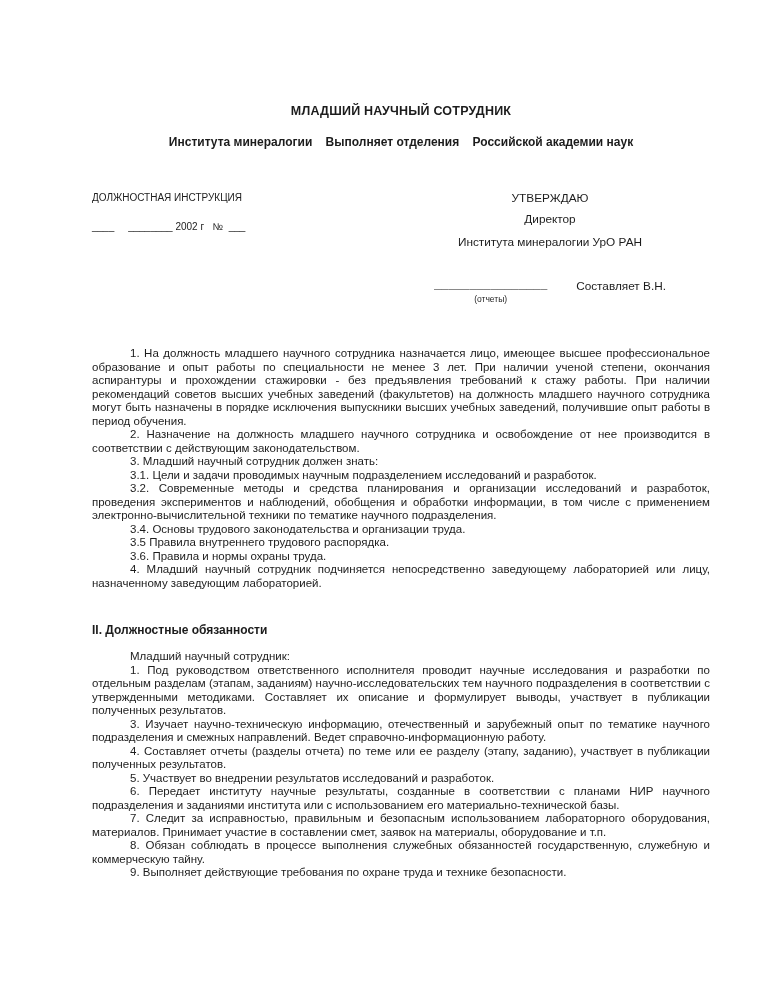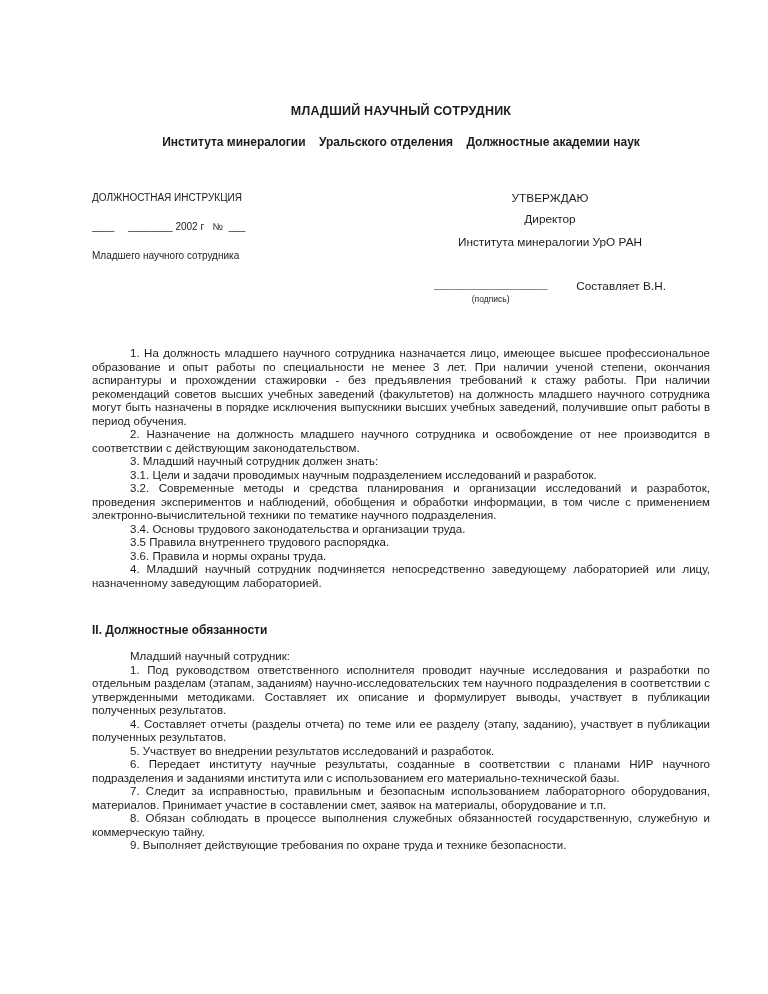--- a/index.html
+++ b/index.html
@@ -93,36 +93,35 @@
     text-align: justify;
     text-indent: 38px;
   }
 </style>
 </head>
 <body>
 
 <div class="doc">
 
   <h1 class="title">МЛАДШИЙ НАУЧНЫЙ СОТРУДНИК</h1>
-  <h2 class="subtitle">Института минералогии    Уральского отделения    Должностные академии наук</h2>
+  <h2 class="subtitle">Института минералогии    Выполняет отделения    Российской академии наук</h2>
 
   <div class="header-row">
     <div class="header-left">
       <div class="hl-line">ДОЛЖНОСТНАЯ ИНСТРУКЦИЯ</div>
       <div class="hl-line">____     ________ 2002 г   №  ___</div>
-      <div class="hl-line">Младшего научного сотрудника</div>
     </div>
     <div class="header-right">
       <div class="approve">УТВЕРЖДАЮ</div>
       <div class="role">Директор</div>
       <div class="org">Института минералогии УрО РАН</div>
       <div class="signature">
         <span class="sig-col">
           <span class="sig-line">________________</span>
-          <span class="sig-caption">(подпись)</span>
+          <span class="sig-caption">(отчеты)</span>
         </span>
         <span class="sig-name">Составляет В.Н.</span>
       </div>
     </div>
   </div>
 
   <section>
     <div class="body-text">
       <p>1. На должность младшего научного сотрудника назначается лицо, имеющее высшее профессиональное образование и опыт работы по специальности не менее 3 лет. При наличии ученой степени, окончания аспирантуры и прохождении стажировки - без предъявления требований к стажу работы. При наличии рекомендаций советов высших учебных заведений (факультетов) на должность младшего научного сотрудника могут быть назначены в порядке исключения выпускники высших учебных заведений, получившие опыт работы в период обучения.</p>
       <p>2. Назначение на должность младшего научного сотрудника и освобождение от нее производится в соответствии с действующим законодательством.</p>
@@ -134,20 +133,21 @@
       <p>3.6. Правила и нормы охраны труда.</p>
       <p>4. Младший научный сотрудник подчиняется непосредственно заведующему лабораторией или лицу, назначенному заведующим лабораторией.</p>
     </div>
   </section>
 
   <section>
     <h3 class="section-heading second">II. Должностные обязанности</h3>
     <div class="body-text">
       <p>Младший научный сотрудник:</p>
       <p>1. Под руководством ответственного исполнителя проводит научные исследования и разработки по отдельным разделам (этапам, заданиям) научно-исследовательских тем научного подразделения в соответствии с утвержденными методиками. Составляет их описание и формулирует выводы, участвует в публикации полученных результатов.</p>
+      <p>3. Изучает научно-техническую информацию, отечественный и зарубежный опыт по тематике научного подразделения и смежных направлений. Ведет справочно-информационную работу.</p>
       <p>4. Составляет отчеты (разделы отчета) по теме или ее разделу (этапу, заданию), участвует в публикации полученных результатов.</p>
       <p>5. Участвует во внедрении результатов исследований и разработок.</p>
       <p>6. Передает институту научные результаты, созданные в соответствии с планами НИР научного подразделения и заданиями института или с использованием его материально-технической базы.</p>
       <p>7. Следит за исправностью, правильным и безопасным использованием лабораторного оборудования, материалов. Принимает участие в составлении смет, заявок на материалы, оборудование и т.п.</p>
       <p>8. Обязан соблюдать в процессе выполнения служебных обязанностей государственную, служебную и коммерческую тайну.</p>
       <p>9. Выполняет действующие требования по охране труда и технике безопасности.</p>
     </div>
   </section>
 
 </div>

